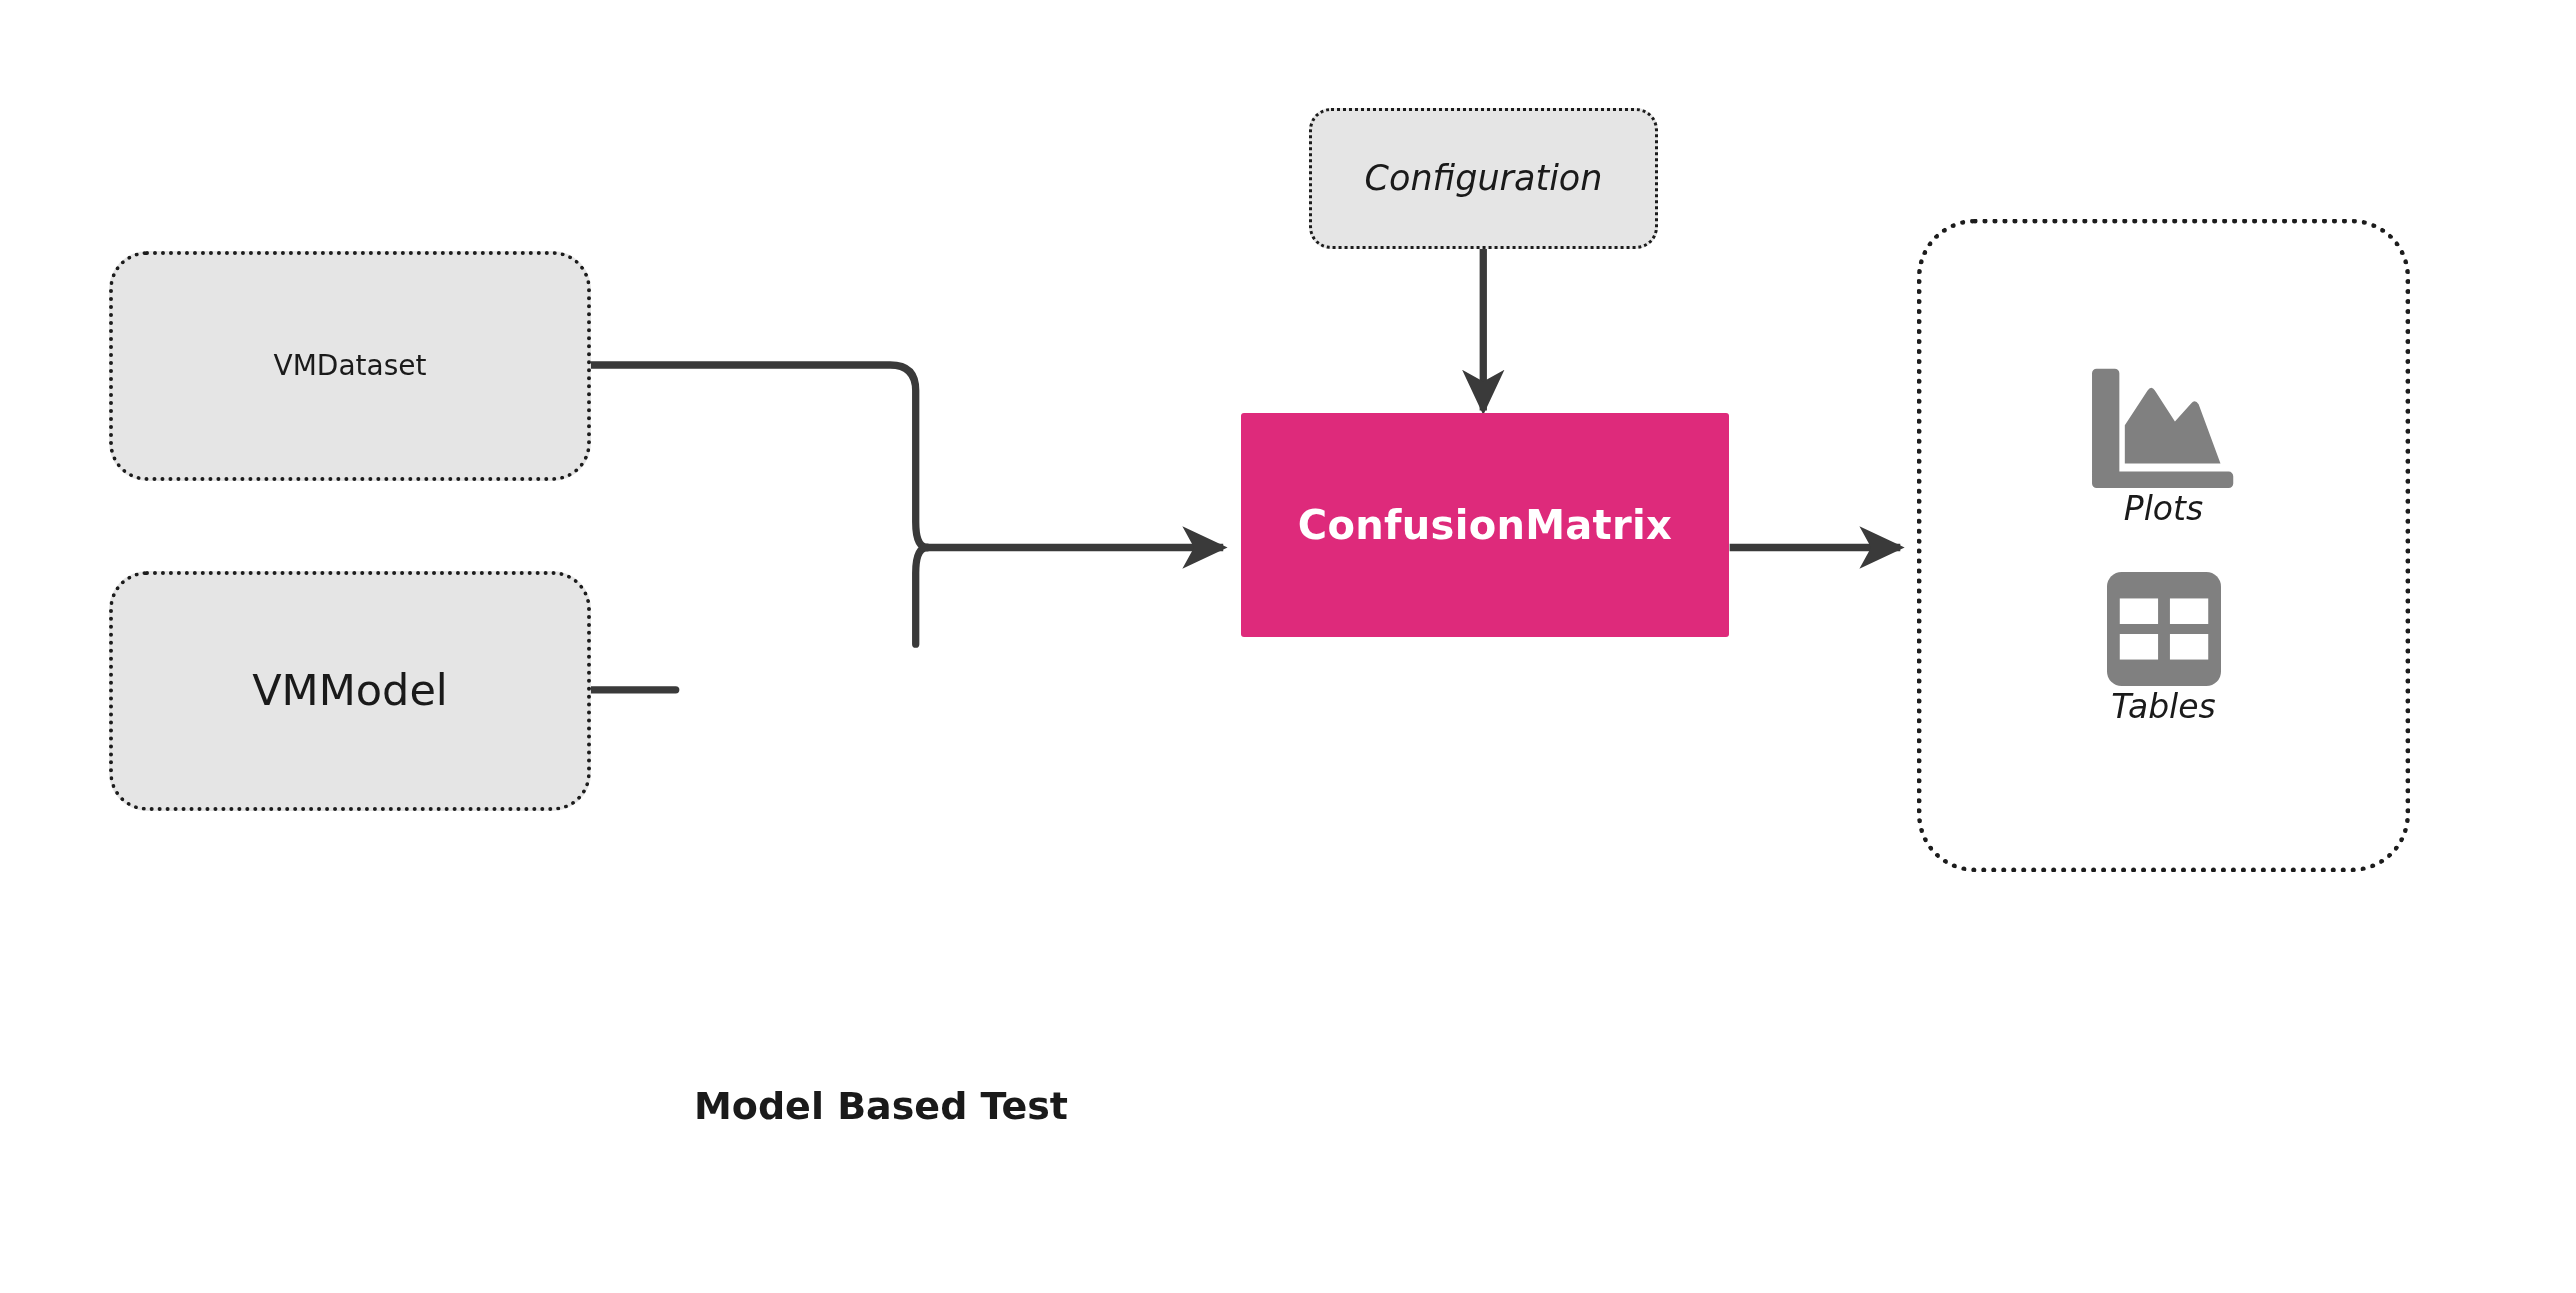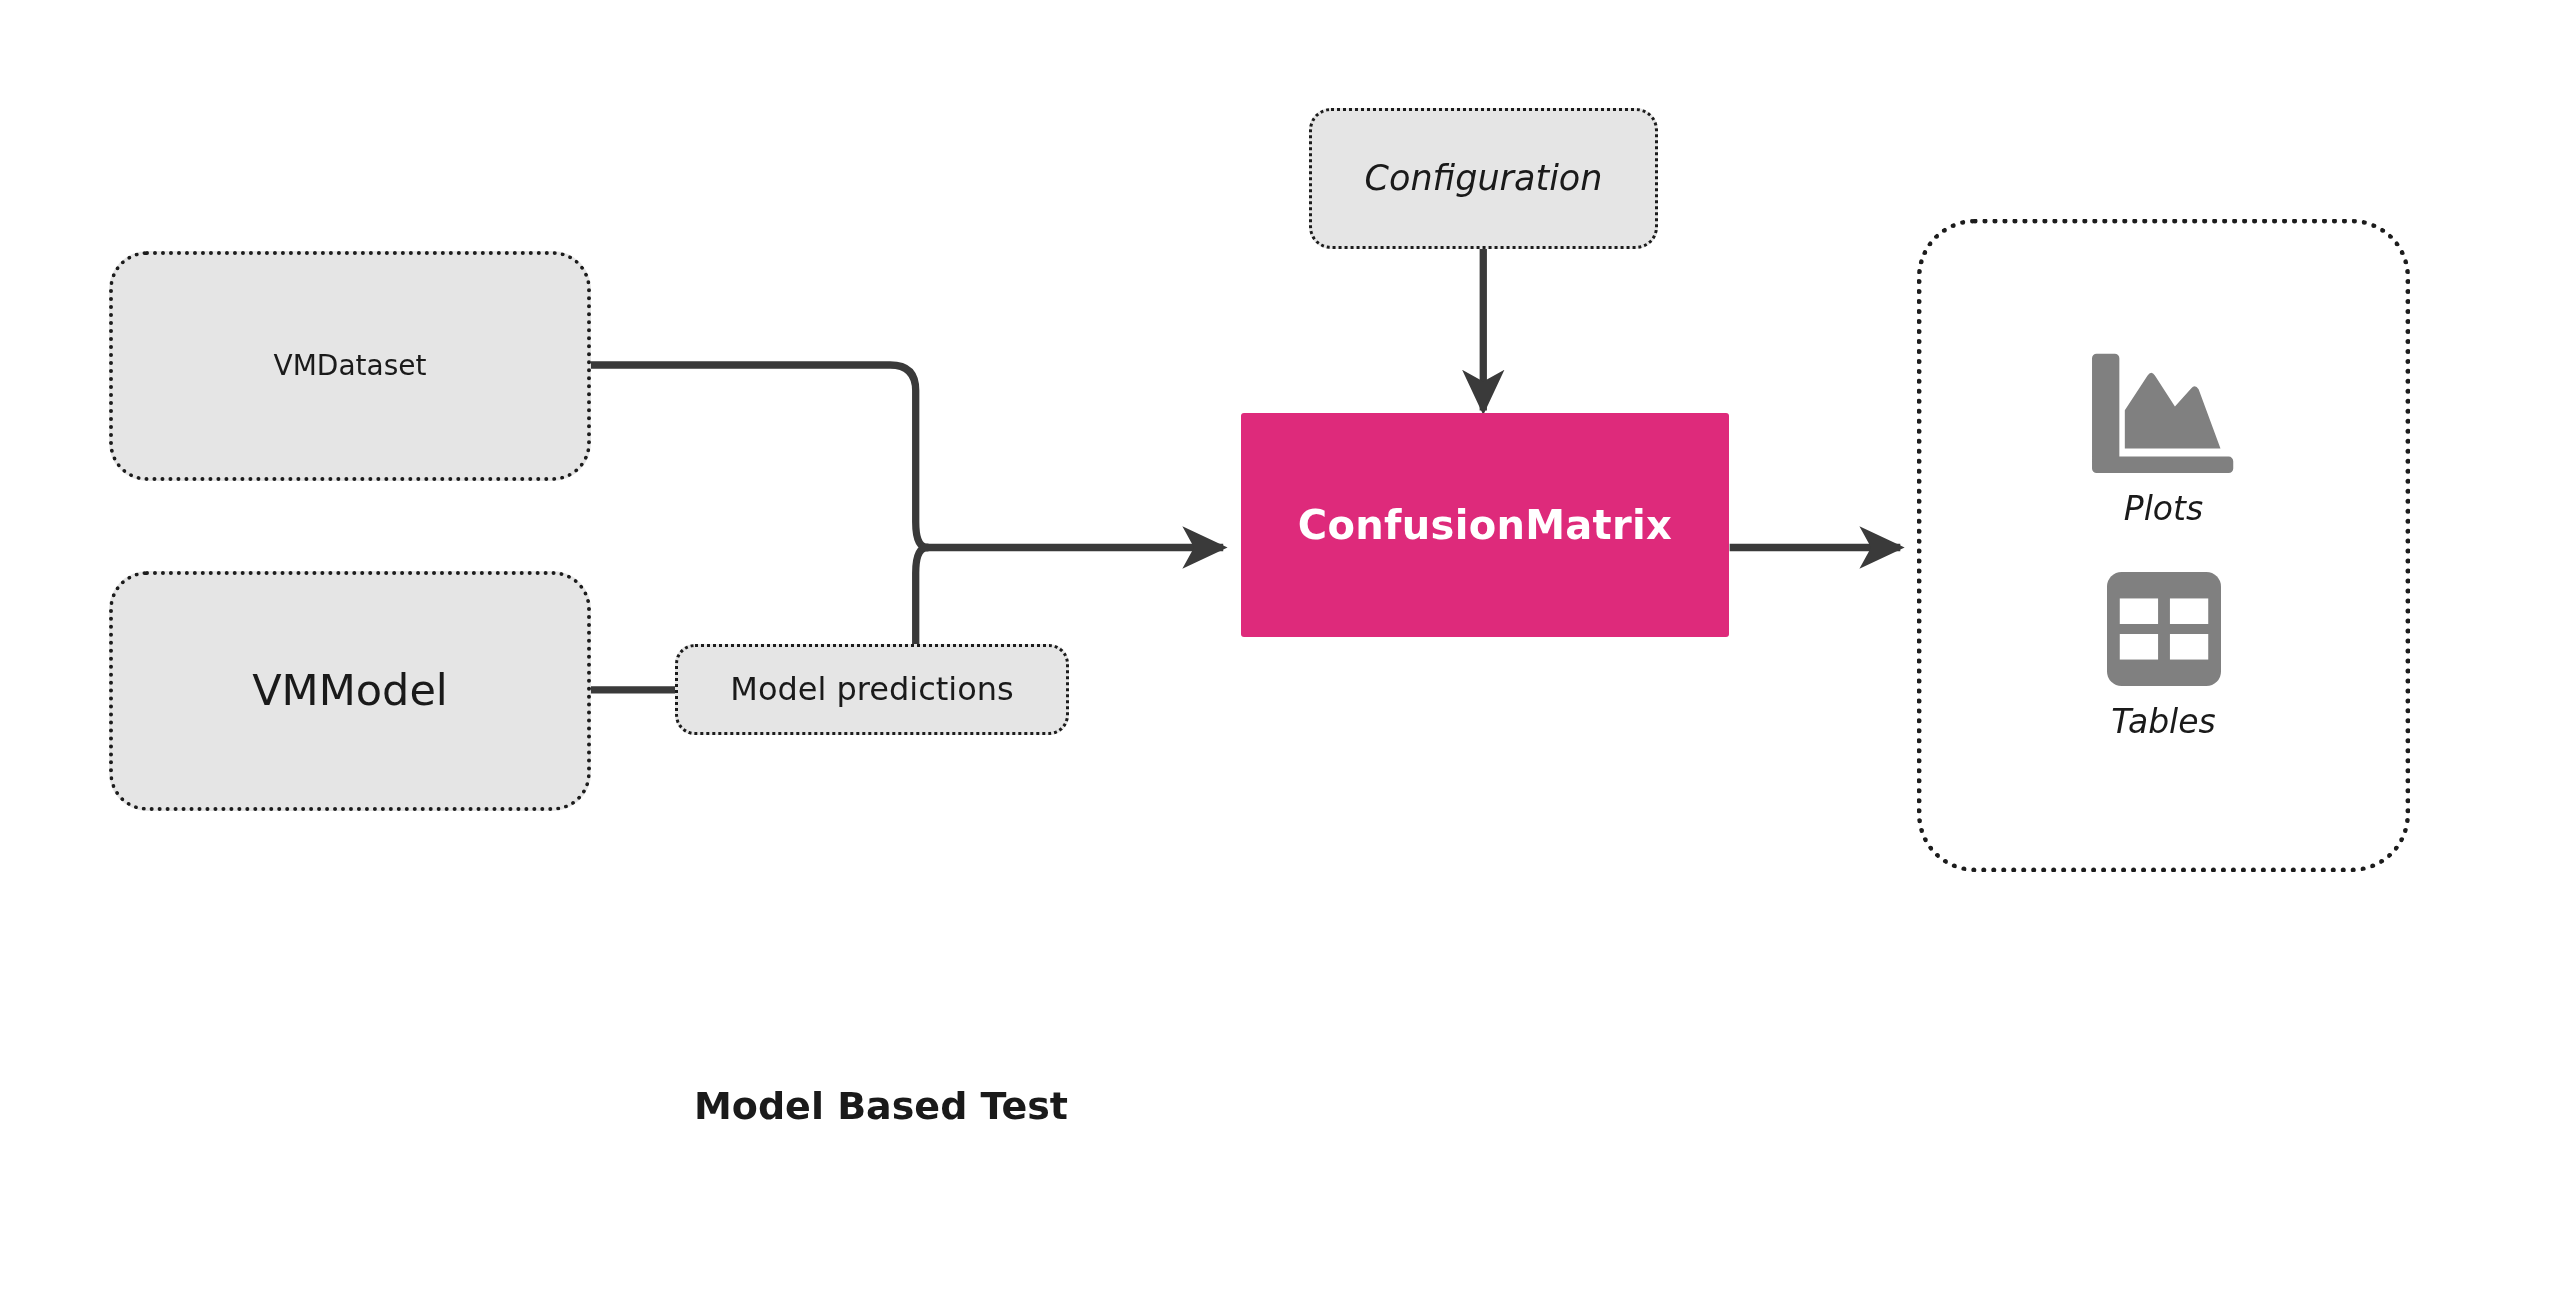--- a/index.html
+++ b/index.html
@@ -106,21 +106,21 @@
   }
   .artifact-item {
     display: flex;
     flex-direction: column;
     align-items: center;
   }
   .artifact-caption {
     font-size: 33px;
     font-style: italic;
     color: #1a1a1a;
-    margin-top: 16px;
+    margin-top: 1px;
   }
   .artifact-icon svg { display: block; }
 
   #doc-artifacts-caption {
     position: absolute;
     left: 1844px;
     top: 909px;
     width: 639px;
     text-align: center;
     font-size: 46px;
@@ -174,23 +174,20 @@
   </svg>
 
   <div class="node node-dotted" id="node-vmdataset">
     <span class="node-label">VMDataset</span>
   </div>
 
   <div class="node node-dotted" id="node-vmmodel">
     <span class="node-label">VMModel</span>
   </div>
 
-  <div class="node node-dotted" id="node-model-predictions">
-    <span class="node-label">Model predictions</span>
-  </div>
 
   <div class="node node-dotted" id="node-configuration">
     <span class="node-label">Configuration</span>
   </div>
 
   <div class="node" id="node-confusionmatrix">
     <span class="node-label">ConfusionMatrix</span>
   </div>
 
   <div id="doc-artifacts-container">

